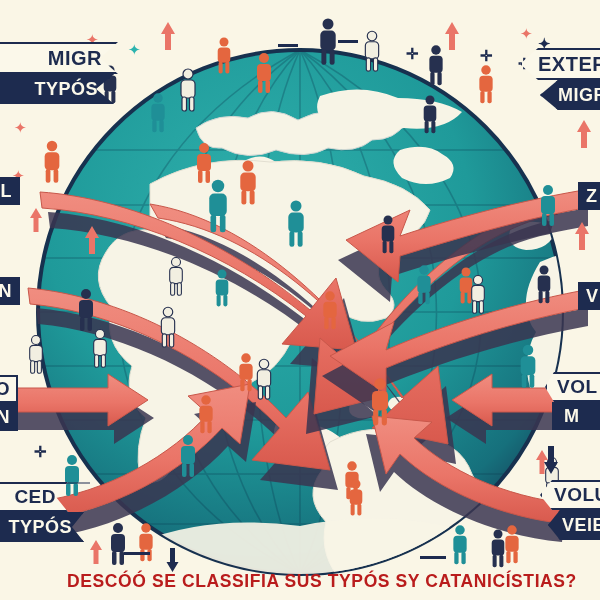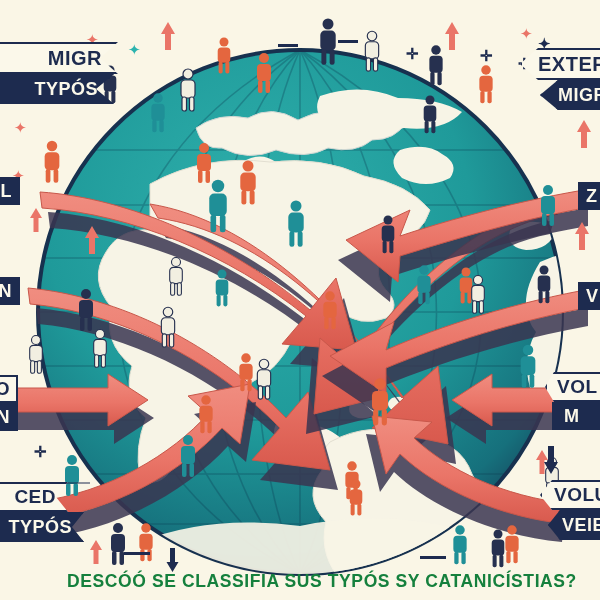--- a/index.html
+++ b/index.html
@@ -28,21 +28,21 @@
   .lbl.dark{
     background:#1d2b4f;
     color:#fbf8ea;
     border:2px solid #1d2b4f;
   }
   .caption{
     position:absolute;
     left:0;right:0;
     bottom:8px;
     text-align:center;
-    color:#15803d;
+    color:#b91c1c;
     font-weight:bold;
     font-size:17.5px;
     letter-spacing:.6px;
     font-family:"Liberation Sans", sans-serif;
     padding-left:44px;
   }
   .tick{position:absolute;background:#1d2b4f;}
   .plus{position:absolute;color:#1d2b4f;font-size:15px;line-height:1;font-weight:bold;}
   .spark{position:absolute;font-size:15px;line-height:1;}
 </style>

